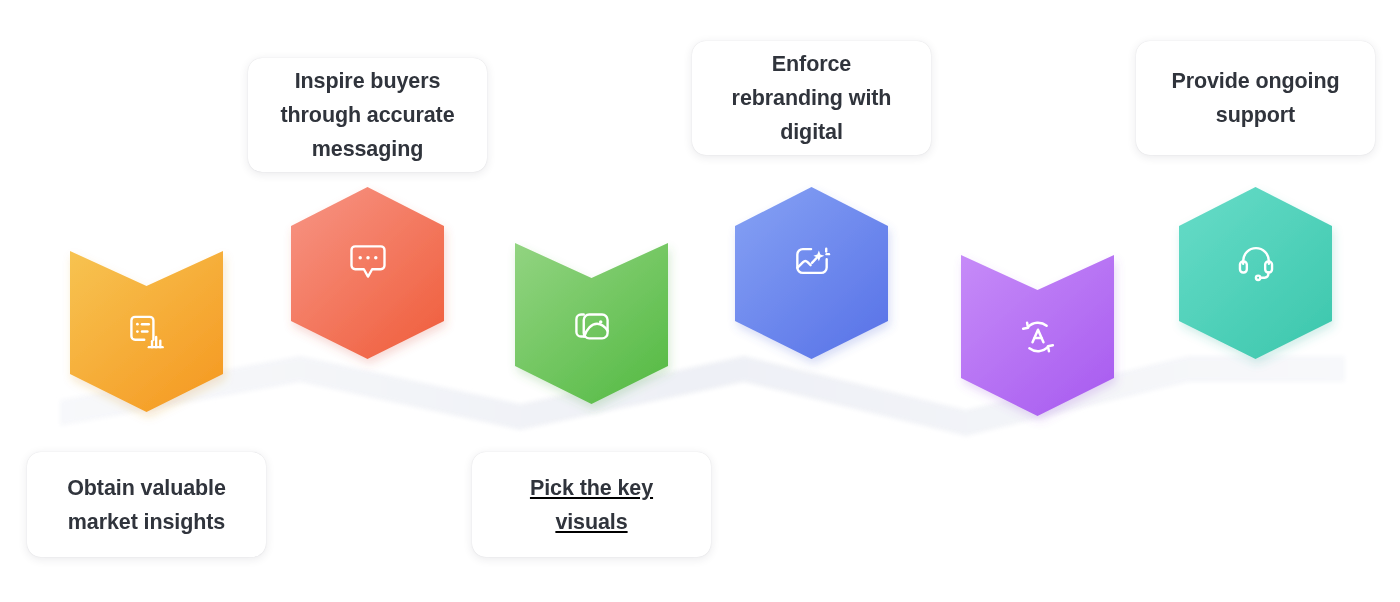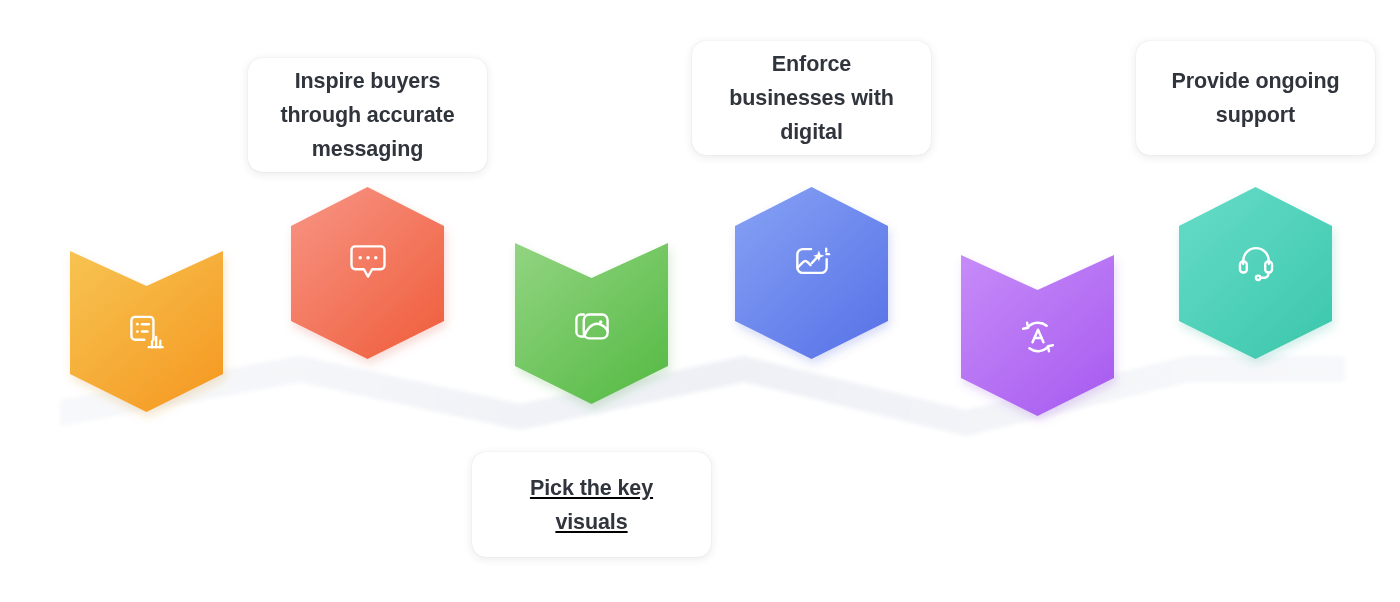--- a/index.html
+++ b/index.html
@@ -256,35 +256,39 @@
       <svg width="44" height="44" viewBox="0 0 48 48" fill="none" stroke="#ffffff" stroke-width="2.6" stroke-linecap="round" stroke-linejoin="round">
         <path d="M10 27v-3a14 14 0 0 1 28 0v3"></path>
         <rect x="6.5" y="24.5" width="7.5" height="12" rx="3.4"></rect>
         <rect x="34" y="24.5" width="7.5" height="12" rx="3.4"></rect>
         <path d="M37.5 36.5v1.8a4 4 0 0 1-4 4h-4.2"></path>
         <circle cx="26.3" cy="42.3" r="2.4"></circle>
       </svg>
     </div>
   </div>
 
+  <div class="card" style="left:27px; top:452px; width:239px; height:105px;">
+    <div class="card-text">Obtain valuable
+market insights</div>
+  </div>
 
   <div class="card" style="left:248px; top:58px; width:239px; height:114px;">
     <div class="card-text">Inspire buyers
 through accurate
 messaging</div>
   </div>
 
   <div class="card" style="left:472px; top:452px; width:239px; height:105px;text-decoration:underline;">
     <div class="card-text">Pick the key
 visuals</div>
   </div>
 
   <div class="card" style="left:692px; top:41px; width:239px; height:114px;">
     <div class="card-text">Enforce
-businesses with
+rebranding with
 digital</div>
   </div>
 
 
   <div class="card" style="left:1136px; top:41px; width:239px; height:114px;justify-content:center;">
     <div class="card-text">Provide ongoing
 support</div>
   </div>
 
 </div>

